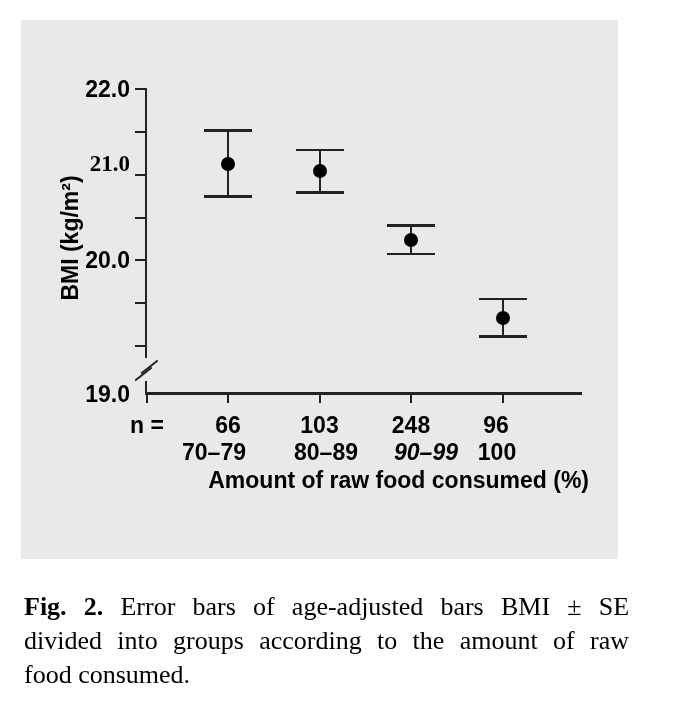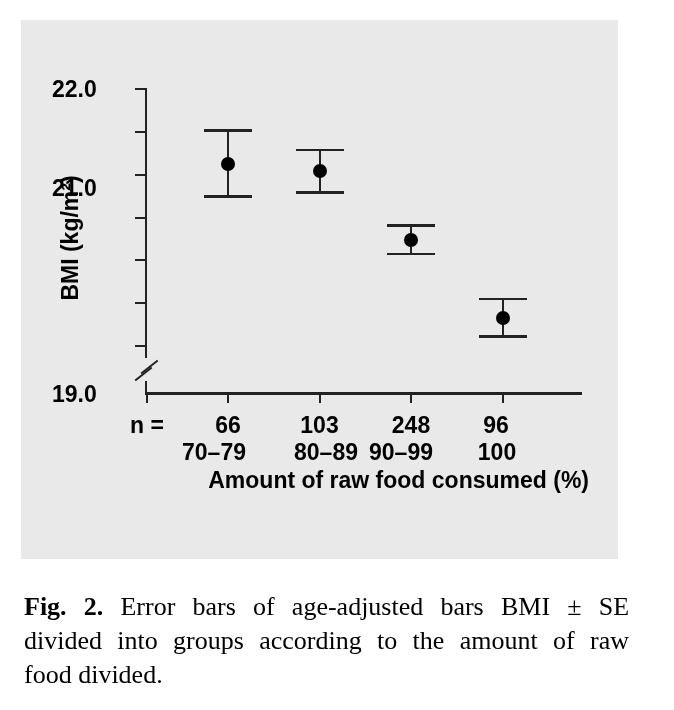--- a/index.html
+++ b/index.html
@@ -1,21 +1,21 @@
 <!DOCTYPE html>
 <html><head>
 <meta charset="utf-8">
 <style>
   html,body{margin:0;padding:0;background:#fff;}
   .page{position:relative;width:674px;height:710px;background:#ffffff;overflow:hidden;
         font-family:"Liberation Sans",sans-serif;}
   .panel{position:absolute;left:21px;top:20px;width:597px;height:539px;background:#e9e9e9;}
   .abs{position:absolute;}
   .hline,.vline{position:absolute;background:#222;}
-  .ticklab{position:absolute;width:78px;
+  .ticklab{position:absolute;width:78px;text-align:right;
            font-weight:bold;font-size:23px;line-height:26px;color:#000;}
   .clab{position:absolute;width:100px;text-align:center;
         font-weight:bold;font-size:23px;line-height:26px;color:#000;white-space:nowrap;}
   .dot{position:absolute;width:14px;height:14px;border-radius:50%;background:#000;}
   .yaxis-title{position:absolute;left:-60px;top:224px;width:260px;height:28px;
                text-align:center;font-weight:bold;font-size:23px;line-height:28px;color:#000;
                transform:rotate(-90deg);}
   .xaxis-title{position:absolute;left:139px;top:467px;width:450px;text-align:right;
                font-weight:bold;font-size:23px;line-height:26px;color:#000;white-space:nowrap;}
   .break-slash{position:absolute;width:21px;height:2.2px;background:#222;transform:rotate(-38deg);}
@@ -44,22 +44,23 @@
 
     <div class="yaxis-title">BMI (kg/m²)</div>
 
     <div class="xaxis-title">Amount of raw food consumed (%)</div>
 
     <div class="clab" style="left:97px;top:412px;">n =</div>
 
   <div class="hline" style="left: 135px; top: 88px; width: 12px; height: 2px;"></div>
       <div class="ticklab" style="left: 52px; top: 76px;">22.0</div>
       <div class="hline" style="left: 135px; top: 173.67px; width: 12px; height: 2px;"></div>
-      <div class="ticklab" style="left: 52px; top: 175px;">21.0</div>
+      <div class="ticklab" style="left: 52px; top: 151px; font-family: Liberation Serif, serif;">21.0</div>
       <div class="hline" style="left: 135px; top: 259.34px; width: 12px; height: 2px;"></div>
+      <div class="ticklab" style="left: 52px; top: 247.34px;">20.0</div>
       <div class="hline" style="left: 135px; top: 345.01px; width: 12px; height: 2px;"></div>
       <div class="ticklab" style="left: 52px; top: 333.01px; margin-top: 48px;">19.0</div>
       <div class="hline" style="left: 135px; top: 130.835px; width: 12px; height: 2px;"></div>
       <div class="hline" style="left: 135px; top: 216.505px; width: 12px; height: 2px;"></div>
       <div class="hline" style="left: 135px; top: 302.175px; width: 12px; height: 2px;"></div>
       <div class="vline" style="left: 145.7px; top: 394px; width: 2px; height: 9px;"></div>
       <div class="vline" style="left: 227px; top: 394px; width: 2px; height: 9px;"></div>
       <div class="vline" style="left: 227px; top: 130.122px; width: 2px; height: 66.8226px;"></div>
       <div class="hline" style="left: 204px; top: 129.122px; width: 48px; height: 2.5px;"></div>
       <div class="hline" style="left: 204px; top: 195.444px; width: 48px; height: 2.5px;"></div>
@@ -72,28 +73,28 @@
       <div class="hline" style="left: 295.5px; top: 191.161px; width: 48px; height: 2.5px;"></div>
       <div class="dot" style="left: 312.5px; top: 164.243px;"></div>
       <div class="clab" style="left: 269.5px; top: 412px;">103</div>
       <div class="clab" style="left: 276px; top: 439px;">80–89</div>
       <div class="vline" style="left: 410px; top: 394px; width: 2px; height: 9px;"></div>
       <div class="vline" style="left: 410px; top: 225.215px; width: 2px; height: 29.1278px;"></div>
       <div class="hline" style="left: 387px; top: 224.215px; width: 48px; height: 2.5px;"></div>
       <div class="hline" style="left: 387px; top: 252.843px; width: 48px; height: 2.5px;"></div>
       <div class="dot" style="left: 404px; top: 232.779px;"></div>
       <div class="clab" style="left: 361px; top: 412px;">248</div>
-      <div class="clab" style="left: 351px; top: 439px;">90–99</div>
+      <div class="clab" style="left: 376px; top: 439px; font-style: italic;">90–99</div>
       <div class="vline" style="left: 501.5px; top: 394px; width: 2px; height: 9px;"></div>
       <div class="vline" style="left: 501.5px; top: 298.892px; width: 2px; height: 37.6948px;"></div>
       <div class="hline" style="left: 478.5px; top: 297.892px; width: 48px; height: 2.5px;"></div>
       <div class="hline" style="left: 478.5px; top: 335.086px; width: 48px; height: 2.5px;"></div>
       <div class="dot" style="left: 495.5px; top: 310.739px;"></div>
       <div class="clab" style="left: 446px; top: 412px;">96</div>
       <div class="clab" style="left: 447px; top: 439px;">100</div>
     </div>
 
   <div class="caption">
     <div class="cap-line cap-just"><span class="cap-fig">Fig. 2.</span> <span>Error bars of age-adjusted bars BMI ± SE</span></div>
     <div class="cap-line cap-just">divided into groups according to the amount of raw</div>
-    <div class="cap-line">food divided.</div>
+    <div class="cap-line">food consumed.</div>
   </div>
 </div>
 
 </body></html>

